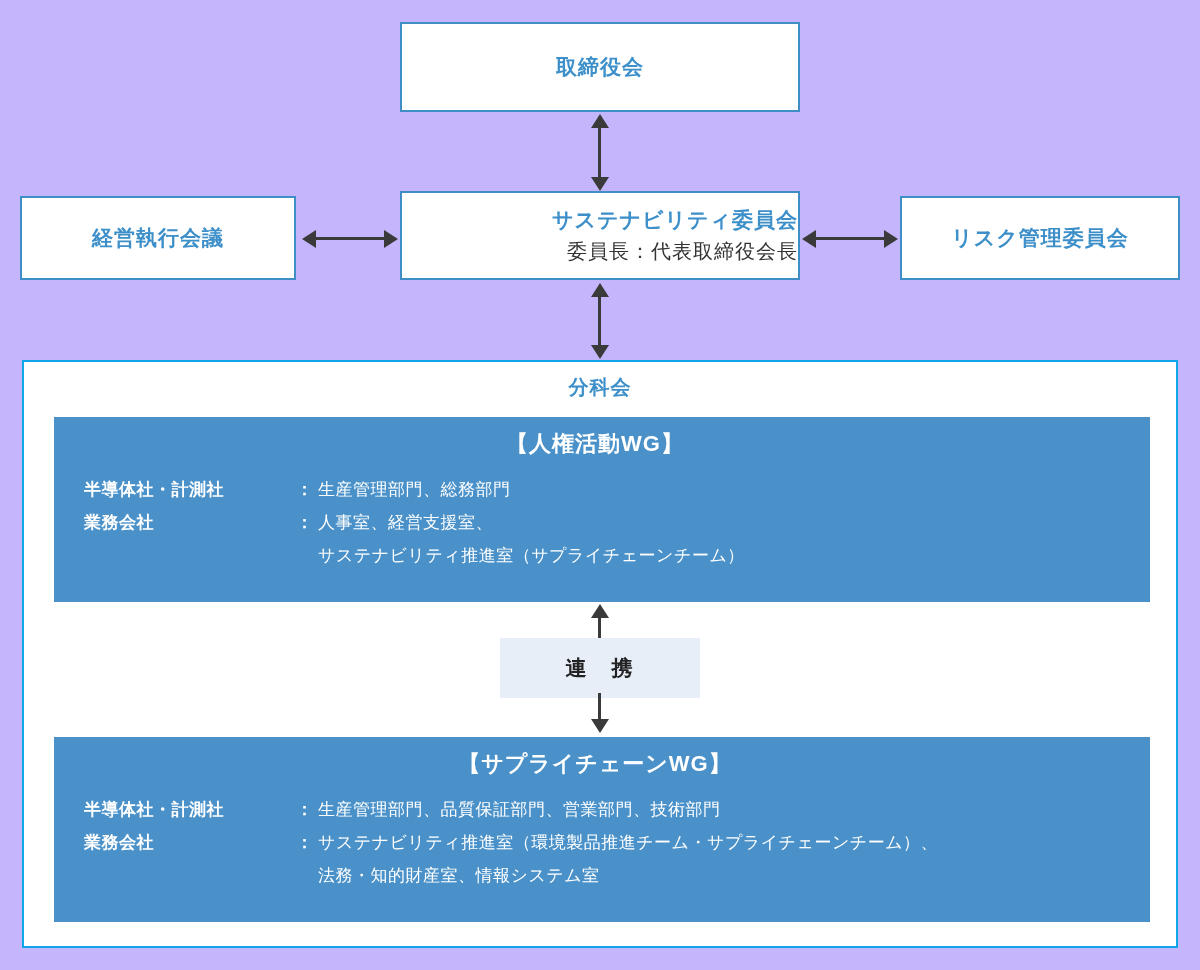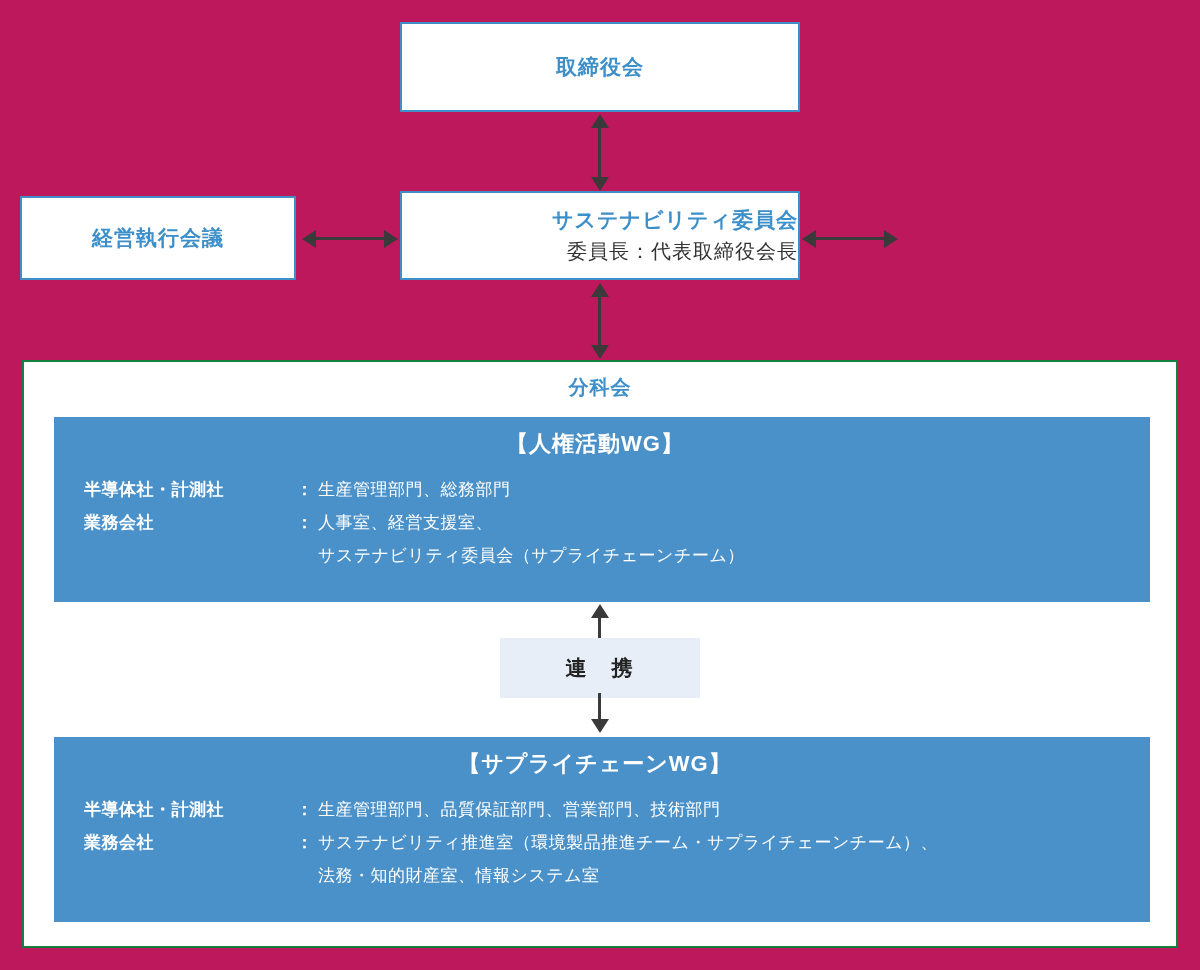--- a/index.html
+++ b/index.html
@@ -1,36 +1,36 @@
 <!DOCTYPE html>
 <html><head>
 <meta charset="utf-8">
 <style>
   html,body{margin:0;padding:0;background:#ffffff;}
   body{font-family:"Liberation Sans","DejaVu Sans",sans-serif;}
-  #stage{position:relative;width:1200px;height:970px;background:#be185d;overflow:hidden;}
+  #stage{position:relative;width:1200px;height:970px;background:#c4b5fd;overflow:hidden;}
 
   
   .obox{
     position:absolute;background:#ffffff;border:2px solid #3f8ec5;
     display:flex;flex-direction:column;align-items:center;justify-content:center;
     box-sizing:border-box;text-align:center;
   }
   .obox .blue-title{color:#3d8fc9;font-weight:bold;font-size:21px;letter-spacing:1px;}
   .obox .sub{color:#333333;font-size:20px;margin-top:4px;letter-spacing:1px;}
 
   #box-board{left:400px;top:22px;width:400px;height:90px;}
   #box-management{left:20px;top:196px;width:276px;height:84px;}
   #box-sustainability{left:400px;top:191px;width:400px;height:89px;align-items:flex-end;}
   #box-risk{left:900px;top:196px;width:280px;height:84px;}
 
   
   #box-subcommittee{
     position:absolute;left:22px;top:360px;width:1156px;height:588px;
-    background:#ffffff;border:2px solid #15803d;box-sizing:border-box;
+    background:#ffffff;border:2px solid #0ea5e9;box-sizing:border-box;
   }
   #subcommittee-title{
     position:absolute;left:0;top:12px;width:100%;text-align:center;
     color:#3d8fc9;font-size:20px;font-weight:600;letter-spacing:1px;
   }
 
   
   .wg-box{
     position:absolute;left:30px;width:1096px;height:185px;background:#4a91c9;
     color:#ffffff;box-sizing:border-box;padding:12px 44px 0 30px;
@@ -93,20 +93,23 @@
 
   <div class="arrow-h head-left head-right" id="arrow-mgmt-committee"></div>
 
   <div class="obox" id="box-sustainability">
     <div class="blue-title">サステナビリティ委員会</div>
     <div class="sub">委員長：代表取締役会長</div>
   </div>
 
   <div class="arrow-h head-left head-right" id="arrow-committee-risk"></div>
 
+  <div class="obox" id="box-risk">
+    <div class="blue-title">リスク管理委員会</div>
+  </div>
 
   <div class="arrow-v head-top head-bottom" id="arrow-committee-sub"></div>
 
   <div id="box-subcommittee">
     <div id="subcommittee-title">分科会</div>
 
     <div class="wg-box" id="wg-human">
       <div class="wg-title">【人権活動WG】</div>
       <div class="wg-row">
         <span class="wg-label">半導体社・計測社</span>
@@ -114,21 +117,21 @@
         <span class="wg-value">生産管理部門、総務部門</span>
       </div>
       <div class="wg-row">
         <span class="wg-label">業務会社</span>
         <span class="wg-colon">：</span>
         <span class="wg-value">人事室、経営支援室、</span>
       </div>
       <div class="wg-row">
         <span class="wg-label"></span>
         <span class="wg-colon"></span>
-        <span class="wg-value">サステナビリティ委員会（サプライチェーンチーム）</span>
+        <span class="wg-value">サステナビリティ推進室（サプライチェーンチーム）</span>
       </div>
     </div>
 
     <div class="wg-box" id="wg-supply">
       <div class="wg-title">【サプライチェーンWG】</div>
       <div class="wg-row">
         <span class="wg-label">半導体社・計測社</span>
         <span class="wg-colon">：</span>
         <span class="wg-value">生産管理部門、品質保証部門、営業部門、技術部門</span>
       </div>

